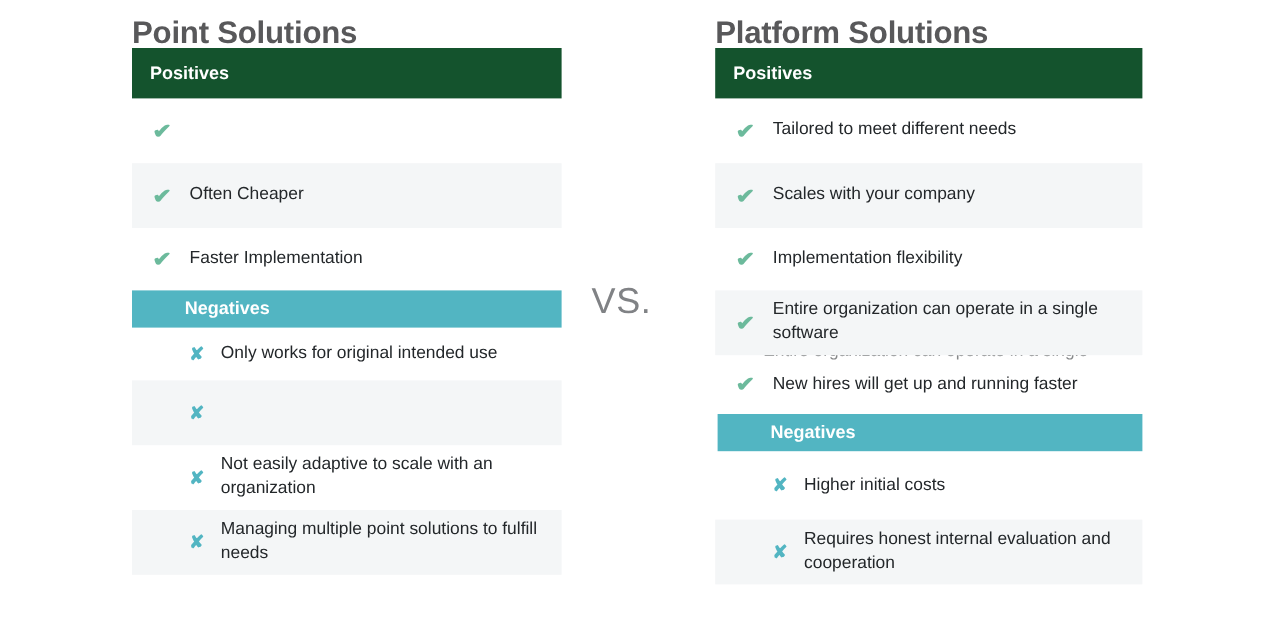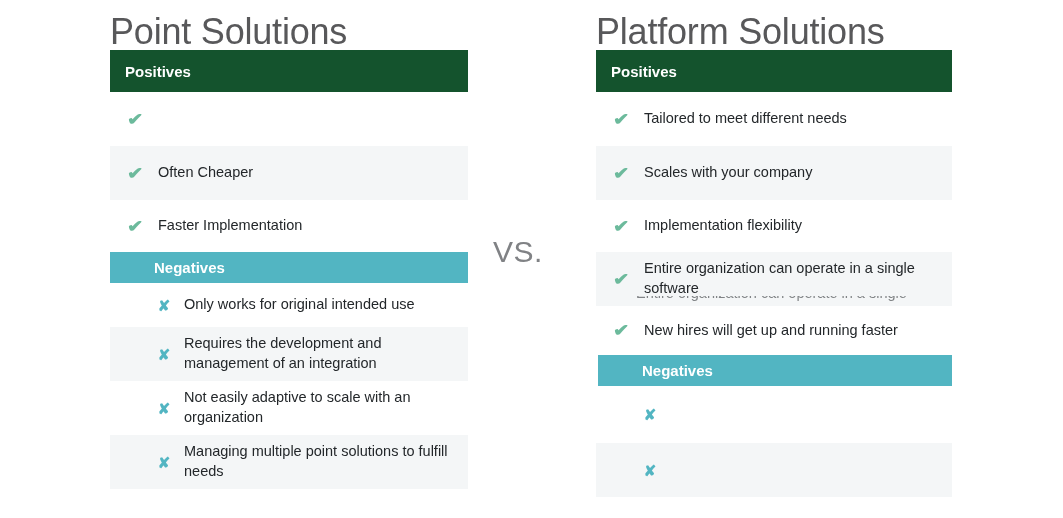--- a/index.html
+++ b/index.html
@@ -25,22 +25,22 @@
   .column {
     position: absolute;
     top: 0;
   }
   .column.left  { left: 110px; width: 358px; }
   .column.right { left: 596px; width: 356px; }
 
   
   .col-title {
     color: #58585a;
-    font-size: 36px;
-    font-weight: normal;
+    font-size: 26px;
+    font-weight: bold;
     letter-spacing: -0.2px;
     line-height: 1;
     margin: 0;
     padding: 14px 0 0 0;
     white-space: nowrap;
   }
 
   
   .section-bar {
     color: #ffffff;
@@ -177,21 +177,20 @@
       <div class="row" style="height:44px">
         <span class="icon">
             <span class="cross">✘</span>
           </span>
         <span class="label">Only works for original intended use</span>
       </div>
       <div class="row striped" style="height:54px">
         <span class="icon">
             <span class="cross">✘</span>
           </span>
-        <span class="label">Requires the development and management of an integration</span>
       </div>
       <div class="row" style="height:54px">
         <span class="icon">
             <span class="cross">✘</span>
           </span>
         <span class="label">Not easily adaptive to scale with an organization</span>
       </div>
       <div class="row striped" style="height:54px">
         <span class="icon">
             <span class="cross">✘</span>
@@ -241,25 +240,27 @@
       </div>
     </div>
 
     <div class="section-bar negatives">Negatives</div>
 
     <div class="list negatives-list">
       <div class="row" style="height:57px">
         <span class="icon">
             <span class="cross">✘</span>
           </span>
-      </div>
-      <div class="row striped" style="height:54px">
-        <span class="icon">
-            <span class="cross">✘</span>
-          </span>
+        <span class="label">Higher initial costs</span>
+      </div>
+      <div class="row striped" style="height:54px">
+        <span class="icon">
+            <span class="cross">✘</span>
+          </span>
+        <span class="label">Requires honest internal evaluation and cooperation</span>
       </div>
     </div>
   </div>
 
   <div class="ghost" aria-hidden="true">
     <span>Entire organization can operate in a single software</span>
   </div>
 
 </div>
 

